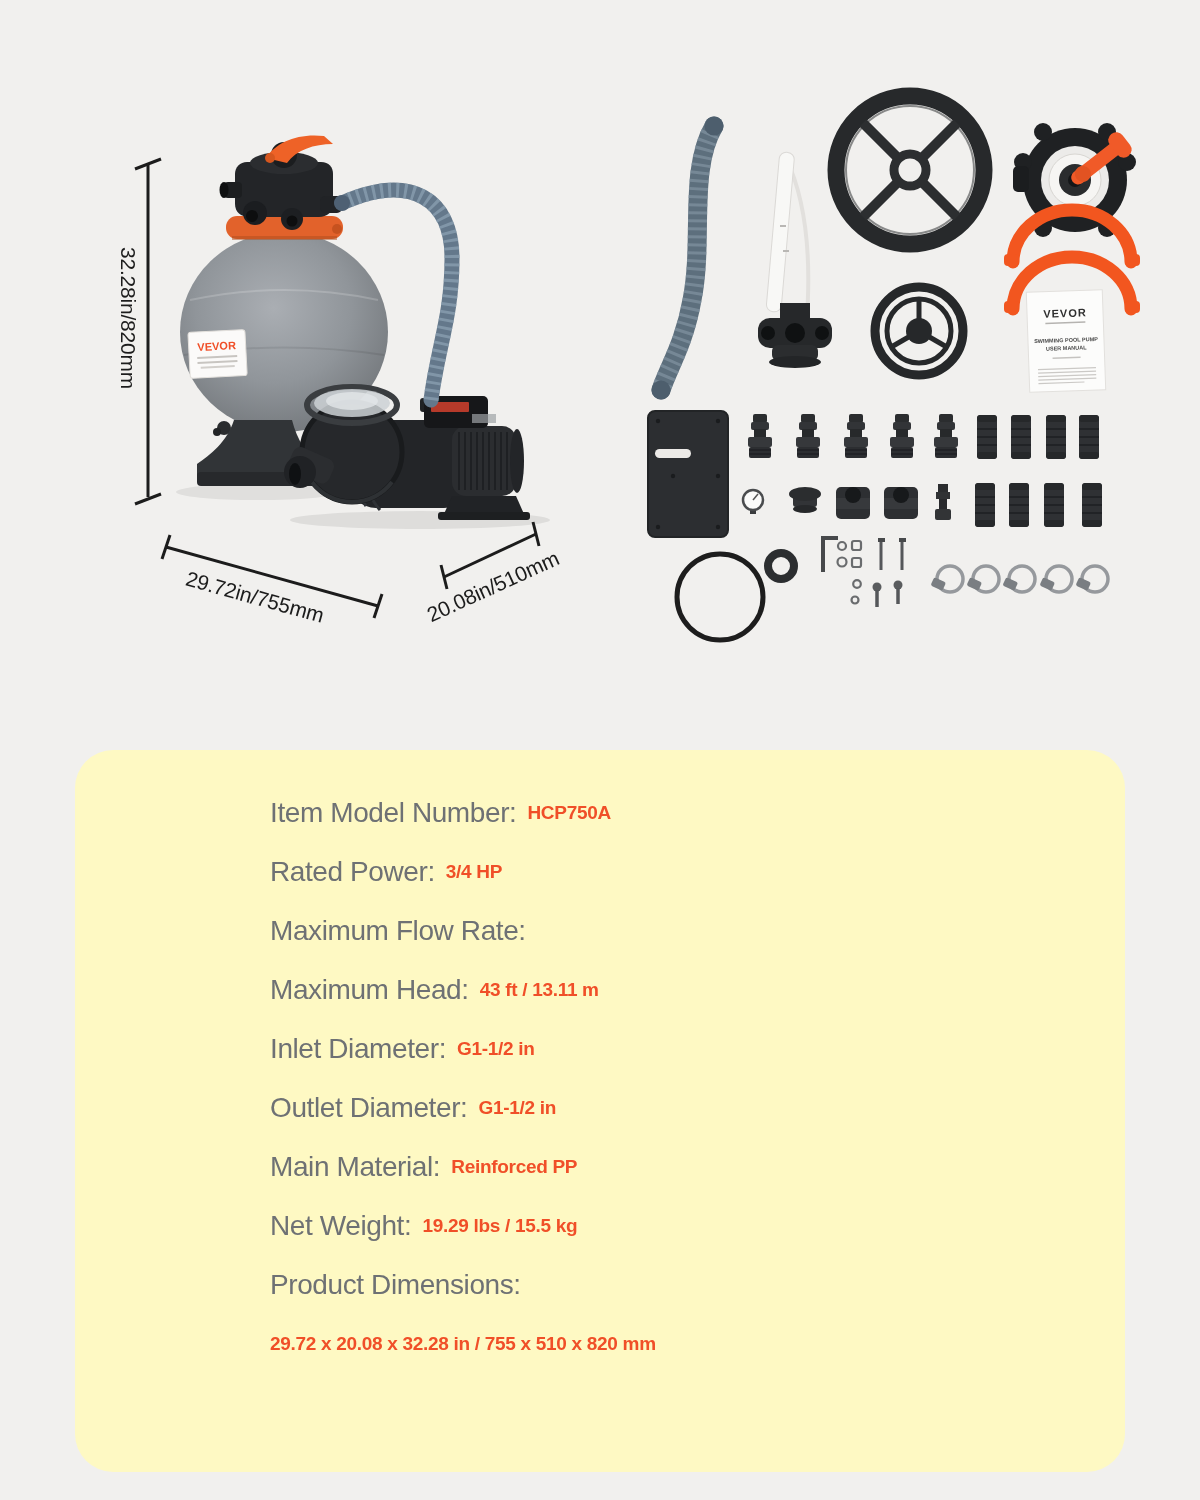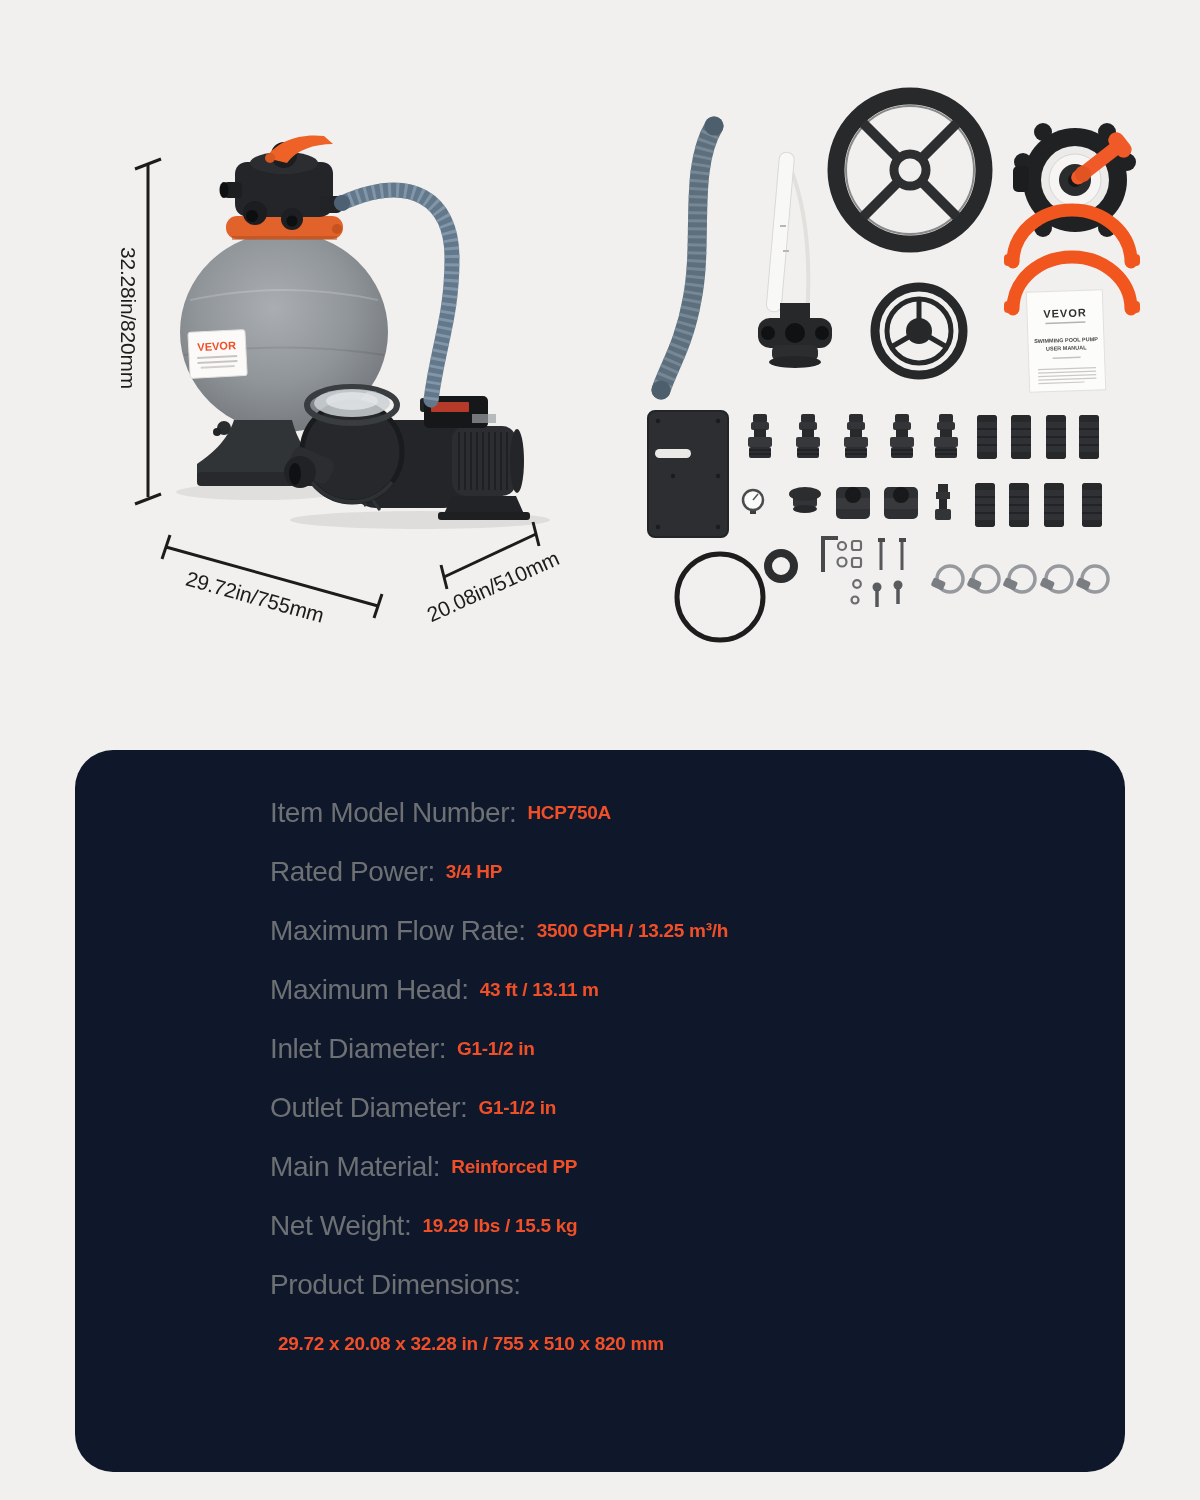--- a/index.html
+++ b/index.html
@@ -1,26 +1,26 @@
 <!DOCTYPE html>
 <html><head>
 <meta charset="utf-8">
 <style>
   html,body{margin:0;padding:0;}
   body{font-family:"Liberation Sans", sans-serif;}
   .stage{position:relative;width:1200px;height:1500px;background:#f1f0ee;overflow:hidden;}
   .figures{position:absolute;left:0;top:0;}
   svg text{font-family:"Liberation Sans", sans-serif;}
   .dimtext{font-size:21px;fill:#1c1c1c;letter-spacing:-0.2px;}
-  .spec-card{position:absolute;left:75px;top:750px;width:1050px;height:722px;background:#0f172a;border-radius:38px;}
+  .spec-card{position:absolute;left:75px;top:750px;width:1050px;height:722px;background:#fef9c3;border-radius:38px;}
   .spec-rows{padding:33px 0 0 195px;}
   .spec-row{height:59px;display:flex;align-items:center;white-space:nowrap;}
   .spec-label{font-size:28px;color:#6e7174;letter-spacing:-0.4px;}
   .spec-value{font-size:19px;font-weight:bold;color:#f04f28;margin-left:11px;letter-spacing:-0.3px;}
-  .spec-row.solo .spec-value{margin-left:8px;}
+  .spec-row.solo .spec-value{margin-left:0;}
 </style>
 </head>
 <body>
 
 <div class="stage">
 
   <svg class="figures" width="1200" height="745" viewBox="0 0 1200 745">
     <defs>
       <radialGradient id="tankGrad" cx="45%" cy="38%" r="68%">
         <stop offset="0%" stop-color="#aaaeb3"></stop>
@@ -343,21 +343,20 @@
       <div class="spec-row">
         <span class="spec-label">Item Model Number:</span>
         <span class="spec-value">HCP750A</span>
       </div>
       <div class="spec-row">
         <span class="spec-label">Rated Power:</span>
         <span class="spec-value">3/4 HP</span>
       </div>
       <div class="spec-row">
         <span class="spec-label">Maximum Flow Rate:</span>
-        <span class="spec-value">3500 GPH / 13.25 m³/h</span>
       </div>
       <div class="spec-row">
         <span class="spec-label">Maximum Head:</span>
         <span class="spec-value">43 ft / 13.11 m</span>
       </div>
       <div class="spec-row">
         <span class="spec-label">Inlet Diameter:</span>
         <span class="spec-value">G1-1/2 in</span>
       </div>
       <div class="spec-row">

